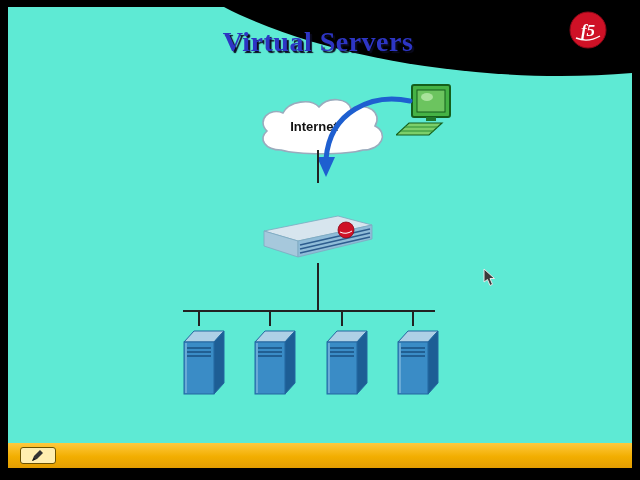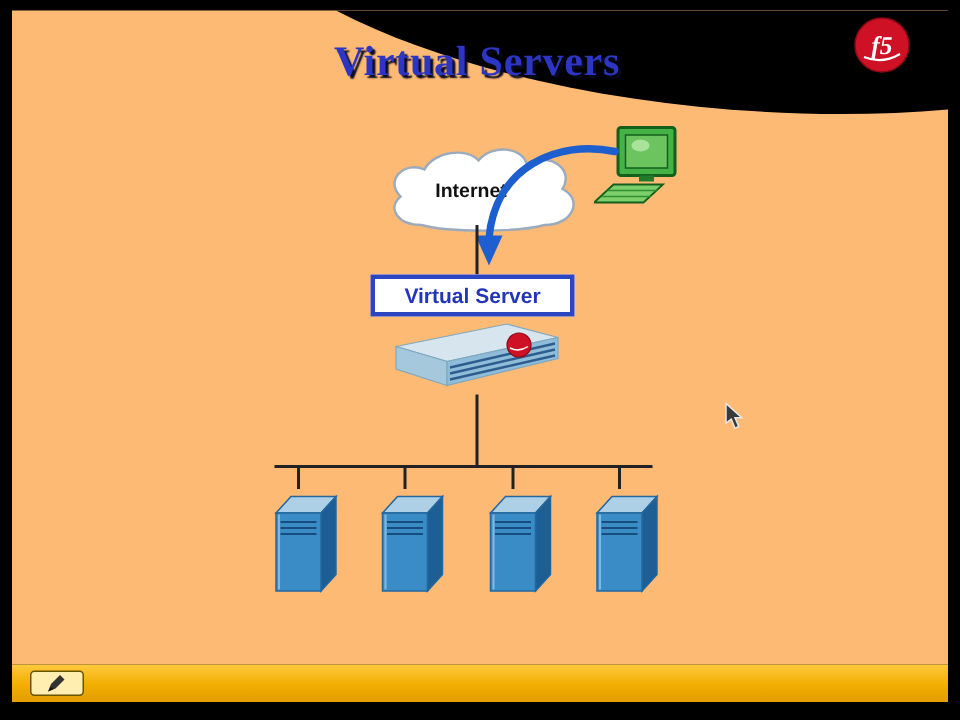--- a/index.html
+++ b/index.html
@@ -1,21 +1,21 @@
 <!DOCTYPE html>
 <html><head>
 <meta charset="utf-8">
 <style>
   html,body{margin:0;padding:0;background:#000;}
   .stage{
     position:relative;width:640px;height:480px;background:#000;overflow:hidden;
     font-family:"Liberation Sans",sans-serif;
   }
   .slide{
-    position:absolute;left:8px;top:7px;width:624px;height:436px;background:#fdba74;
+    position:absolute;left:8px;top:7px;width:624px;height:436px;background:#5eead4;
   }
   .swoosh{position:absolute;left:0;top:0;width:624px;height:84px;pointer-events:none;}
   .f5-logo{position:absolute;left:560px;top:2px;width:40px;height:40px;}
   .slide-title{
     position:absolute;left:80px;top:19px;width:460px;text-align:center;
     font-family:"Liberation Serif",serif;font-weight:bold;font-size:28px;
     color:#2d35c4;text-shadow:2px 2px 1px #0b0b20;letter-spacing:.5px;margin:0;
   }
   .cloud{position:absolute;left:247px;top:91px;width:138px;height:62px;}
   .cloud-label{
@@ -87,23 +87,20 @@
       <line x1="9" y1="44" x2="42" y2="44" stroke="#2f8f35" stroke-width="1"></line>
     </svg>
 
     <svg class="flow-arrow" viewBox="0 0 124 96">
       <path d="M 102 12 C 64 4 22 22 18 70" stroke="#1e5fd0" stroke-width="5" fill="none" stroke-linecap="round"></path>
       <polygon points="9,68 27,68 18,88" fill="#1e5fd0"></polygon>
     </svg>
 
     <div class="vline1"></div>
 
-    <div class="vs-box">
-      <span>Virtual Server</span>
-    </div>
 
     <svg class="lb-device" viewBox="0 0 124 54">
       <polygon points="10,20 84,5 118,14 44,30" fill="#d7e5ee" stroke="#7fa8c0" stroke-width="0.8"></polygon>
       <polygon points="10,20 44,30 44,46 10,35" fill="#a6c8dc" stroke="#7fa8c0" stroke-width="0.8"></polygon>
       <polygon points="44,30 118,14 118,28 44,46" fill="#8fbcd8" stroke="#7fa8c0" stroke-width="0.8"></polygon>
       <line x1="46" y1="34" x2="116" y2="18" stroke="#2d5d8e" stroke-width="1.6"></line>
       <line x1="46" y1="38" x2="116" y2="22" stroke="#2d5d8e" stroke-width="1.6"></line>
       <line x1="46" y1="42" x2="116" y2="26" stroke="#2d5d8e" stroke-width="1.6"></line>
       <circle cx="92" cy="19" r="8" fill="#cf1126" stroke="#8c0818" stroke-width="0.8"></circle>
       <path d="M 86 21 Q 92 24 98 20" stroke="#fff" stroke-width="1" fill="none"></path>

